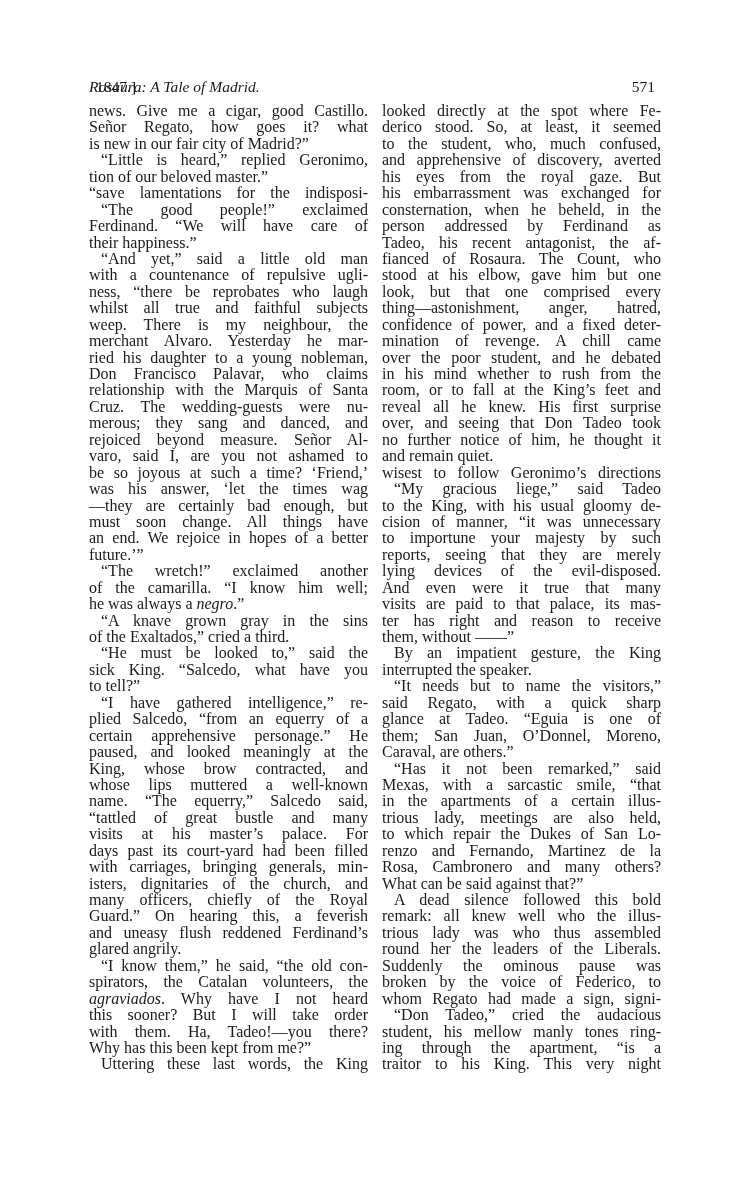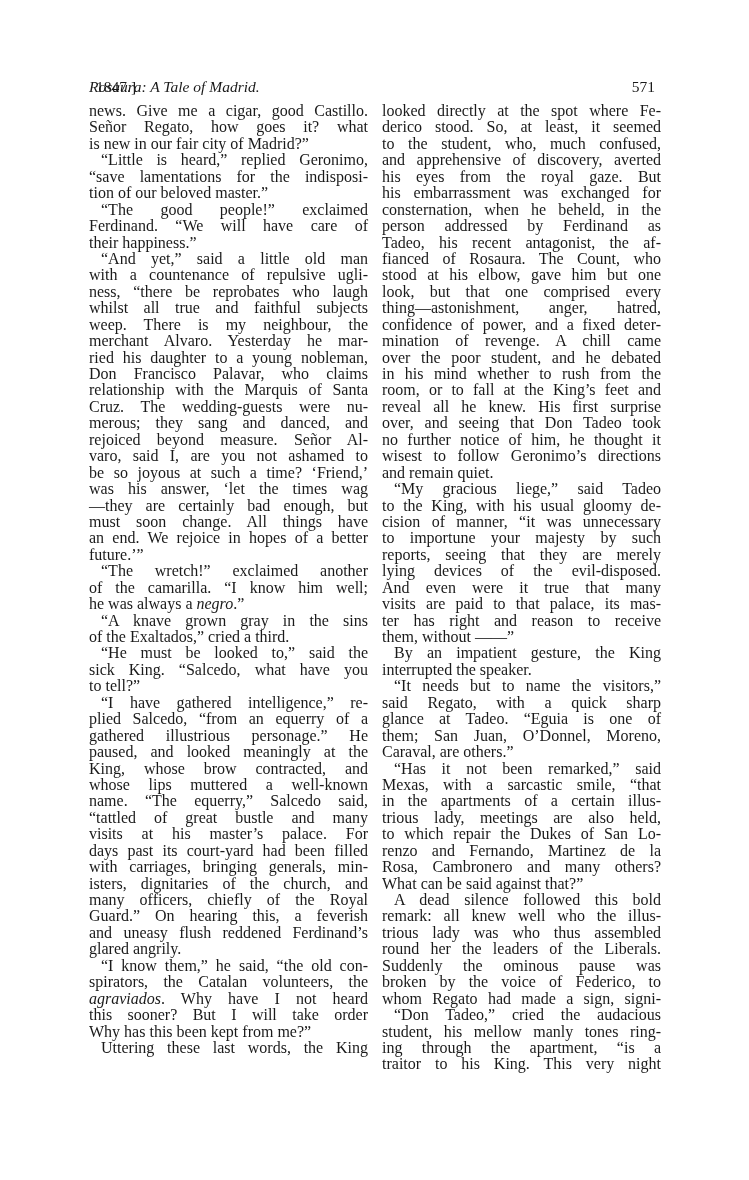--- a/index.html
+++ b/index.html
@@ -27,22 +27,22 @@
   <span class="year">1847.]</span>
   <span class="title">Rosaura: A Tale of Madrid.</span>
   <span class="pageno">571</span>
 </div>
 
 <div class="col left" id="col-left">
     <span class="line">news.  Give me a cigar, good Castillo.</span>
     <span class="line">Señor Regato, how goes it? what</span>
     <span class="line last">is new in our fair city of Madrid?”</span>
     <span class="line indent">“Little is heard,” replied Geronimo,</span>
+    <span class="line last">tion of our beloved master.”</span>
     <span class="line">“save lamentations for the indisposi-</span>
-    <span class="line last">tion of our beloved master.”</span>
     <span class="line indent">“The good people!” exclaimed</span>
     <span class="line">Ferdinand.  “We will have care of</span>
     <span class="line last">their happiness.”</span>
     <span class="line indent">“And yet,” said a little old man</span>
     <span class="line">with a countenance of repulsive ugli-</span>
     <span class="line">ness, “there be reprobates who laugh</span>
     <span class="line">whilst all true and faithful subjects</span>
     <span class="line">weep.  There is my neighbour, the</span>
     <span class="line">merchant Alvaro.  Yesterday he mar-</span>
     <span class="line">ried his daughter to a young nobleman,</span>
@@ -61,38 +61,39 @@
     <span class="line indent">“The wretch!” exclaimed another</span>
     <span class="line">of the camarilla.  “I know him well;</span>
     <span class="line last">he was always a <i>negro</i>.”</span>
     <span class="line indent">“A knave grown gray in the sins</span>
     <span class="line last">of the Exaltados,” cried a third.</span>
     <span class="line indent">“He must be looked to,” said the</span>
     <span class="line">sick King.  “Salcedo, what have you</span>
     <span class="line last">to tell?”</span>
     <span class="line indent">“I have gathered intelligence,” re-</span>
     <span class="line">plied Salcedo, “from an equerry of a</span>
-    <span class="line">gathered illustrious personage.”  He</span>
+    <span class="line">certain apprehensive personage.”  He</span>
     <span class="line">paused, and looked meaningly at the</span>
     <span class="line">King, whose brow contracted, and</span>
     <span class="line">whose lips muttered a well-known</span>
     <span class="line">name.  “The equerry,” Salcedo said,</span>
     <span class="line">“tattled of great bustle and many</span>
     <span class="line">visits at his master’s palace.  For</span>
     <span class="line">days past its court-yard had been filled</span>
     <span class="line">with carriages, bringing generals, min-</span>
     <span class="line">isters, dignitaries of the church, and</span>
     <span class="line">many officers, chiefly of the Royal</span>
     <span class="line">Guard.”  On hearing this, a feverish</span>
     <span class="line">and uneasy flush reddened Ferdinand’s</span>
     <span class="line last">glared angrily.</span>
     <span class="line indent">“I know them,” he said, “the old con-</span>
     <span class="line">spirators, the Catalan volunteers, the</span>
     <span class="line"><i>agraviados</i>.  Why have I not heard</span>
     <span class="line">this sooner?  But I will take order</span>
+    <span class="line">with them.  Ha, Tadeo!—you there?</span>
     <span class="line last">Why has this been kept from me?”</span>
     <span class="line indent">Uttering these last words, the King</span>
   </div>
 <div class="col right" id="col-right">
     <span class="line">looked directly at the spot where Fe-</span>
     <span class="line">derico stood.  So, at least, it seemed</span>
     <span class="line">to the student, who, much confused,</span>
     <span class="line">and apprehensive of discovery, averted</span>
     <span class="line">his eyes from the royal gaze.  But</span>
     <span class="line">his embarrassment was exchanged for</span>
@@ -104,22 +105,22 @@
     <span class="line">look, but that one comprised every</span>
     <span class="line">thing—astonishment, anger, hatred,</span>
     <span class="line">confidence of power, and a fixed deter-</span>
     <span class="line">mination of revenge.  A chill came</span>
     <span class="line">over the poor student, and he debated</span>
     <span class="line">in his mind whether to rush from the</span>
     <span class="line">room, or to fall at the King’s feet and</span>
     <span class="line">reveal all he knew.  His first surprise</span>
     <span class="line">over, and seeing that Don Tadeo took</span>
     <span class="line">no further notice of him, he thought it</span>
+    <span class="line last">and remain quiet.</span>
     <span class="line">wisest to follow Geronimo’s directions</span>
-    <span class="line last">and remain quiet.</span>
     <span class="line indent">“My gracious liege,” said Tadeo</span>
     <span class="line">to the King, with his usual gloomy de-</span>
     <span class="line">cision of manner, “it was unnecessary</span>
     <span class="line">to importune your majesty by such</span>
     <span class="line">reports, seeing that they are merely</span>
     <span class="line">lying devices of the evil-disposed.</span>
     <span class="line">And even were it true that many</span>
     <span class="line">visits are paid to that palace, its mas-</span>
     <span class="line">ter has right and reason to receive</span>
     <span class="line last">them, without ——”</span>

